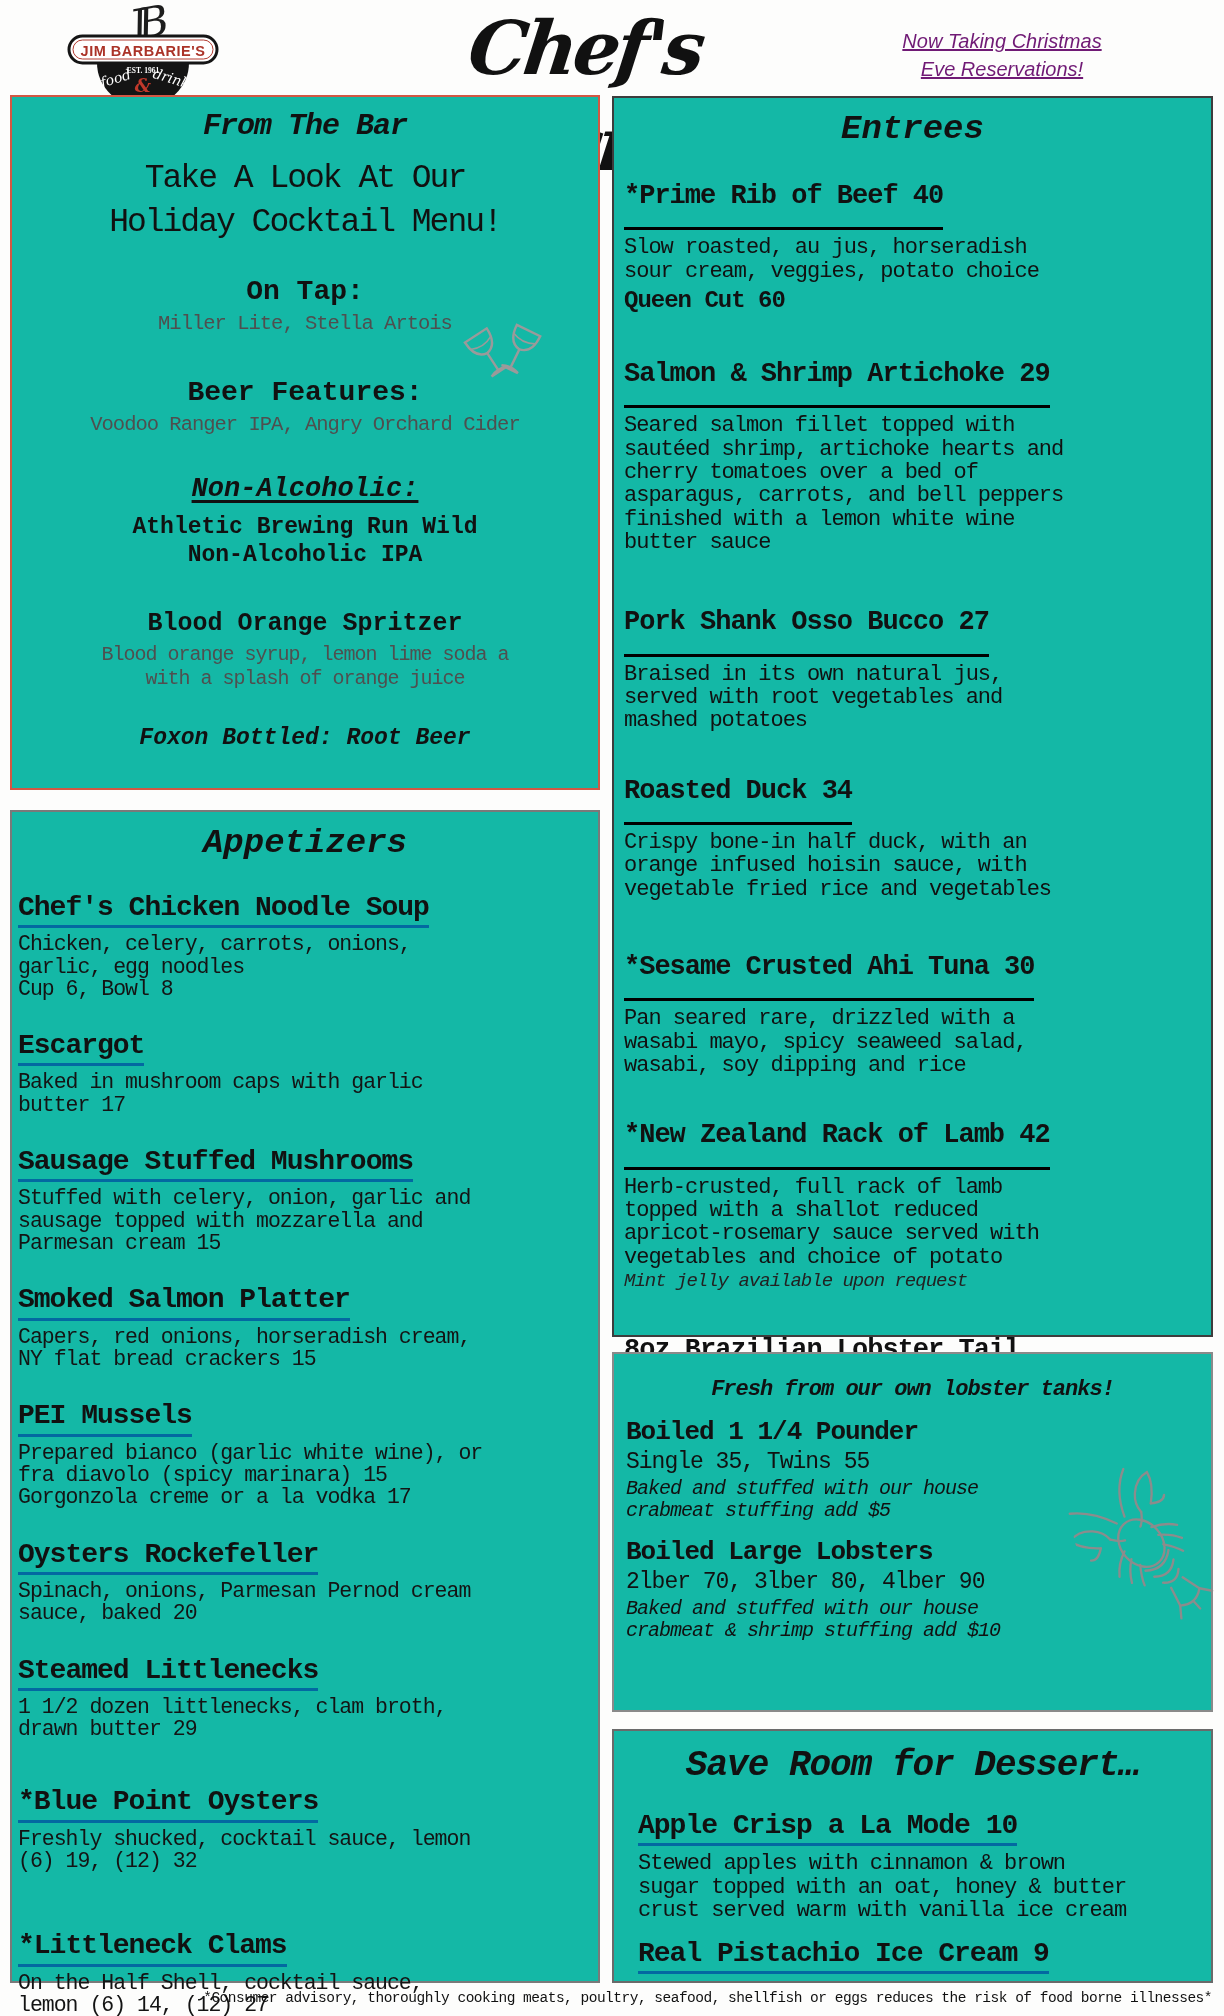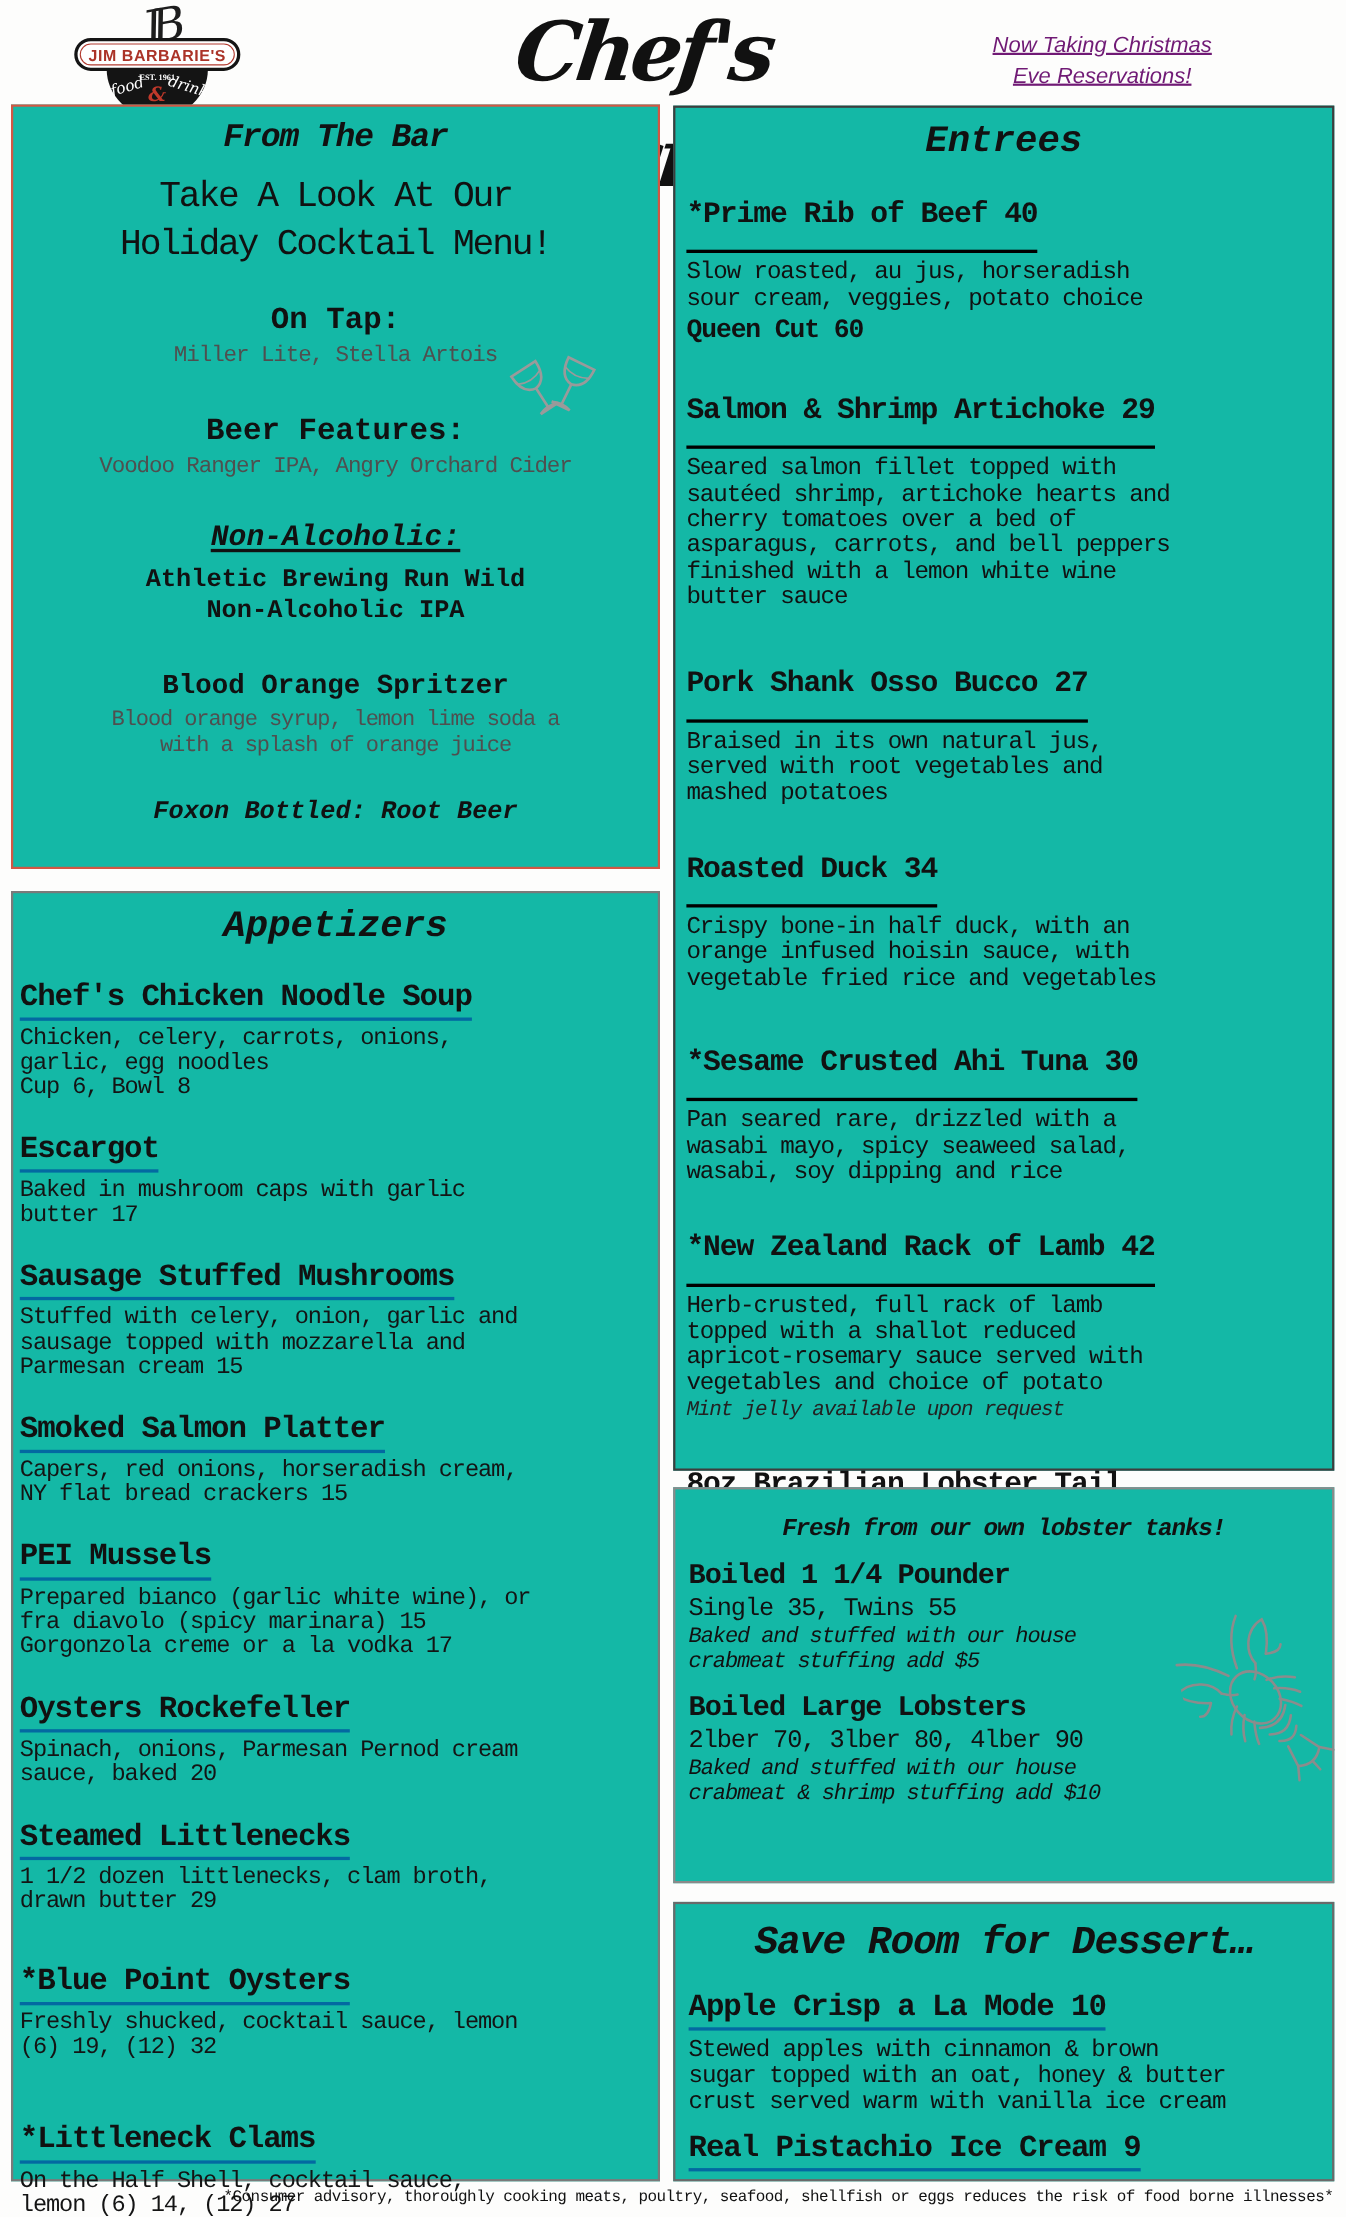--- a/index.html
+++ b/index.html
@@ -25,21 +25,21 @@
   .bar-gray{font-size:20.5px;color:#4f4f4f;margin-top:5px;letter-spacing:-1px;}
   .bar-nonalc{font-size:27px;font-weight:bold;font-style:italic;margin-top:38px;
       text-decoration:underline;text-decoration-thickness:2.5px;text-underline-offset:4px;}
   .bar-bold2{font-size:23px;font-weight:bold;line-height:1.2;margin-top:10px;}
   .bar-spritzer{font-size:25px;font-weight:bold;margin-top:40px;}
   .bar-foxon{font-size:23px;font-weight:bold;font-style:italic;margin-top:34px;}
   
   #app-box{left:10px;top:810px;width:590px;height:1173px;border:2px solid #7a7a7a;padding:12px 6px;}
   #ent-box{left:612px;top:96px;width:601px;height:1241px;border:2px solid #3d3d3d;padding:12px 10px;}
   #lob-box{left:612px;top:1352px;width:601px;height:360px;border:2px solid #8a8a8a;padding:14px 12px;}
-  #des-box{left:612px;top:1729px;width:601px;height:254px;border:2px solid #6a6a6a;padding:14px 12px;}
+  #des-box{left:612px;top:1729px;width:601px;height:254px;border:2px solid #6a6a6a;padding:14px 24px;}
   .sec-title{font-size:34px;font-weight:bold;font-style:italic;text-align:center;letter-spacing:0px;}
   .item{margin-top:30px;}
   .item-name{font-size:28px;font-weight:bold;letter-spacing:-1px;line-height:1.15;}
   .item-name .u{border-bottom:3px solid #0369a1;display:inline-block;padding-bottom:1px;}
   .item-desc{font-size:21.5px;line-height:1.04;margin-top:5px;color:#141414;letter-spacing:-1px;}
   .ent-item{margin-top:42px;}
   .ent-name{font-size:27px;font-weight:bold;letter-spacing:-1px;line-height:1.2;}
   .ent-name .u{border-bottom:3px solid #000;display:inline-block;padding-bottom:15px;}
   .ent-desc{font-size:22px;line-height:1.06;margin-top:6px;letter-spacing:-1px;}
   .ent-extra{font-size:24px;font-weight:bold;margin-top:3px;line-height:1.25;letter-spacing:-1px;}

